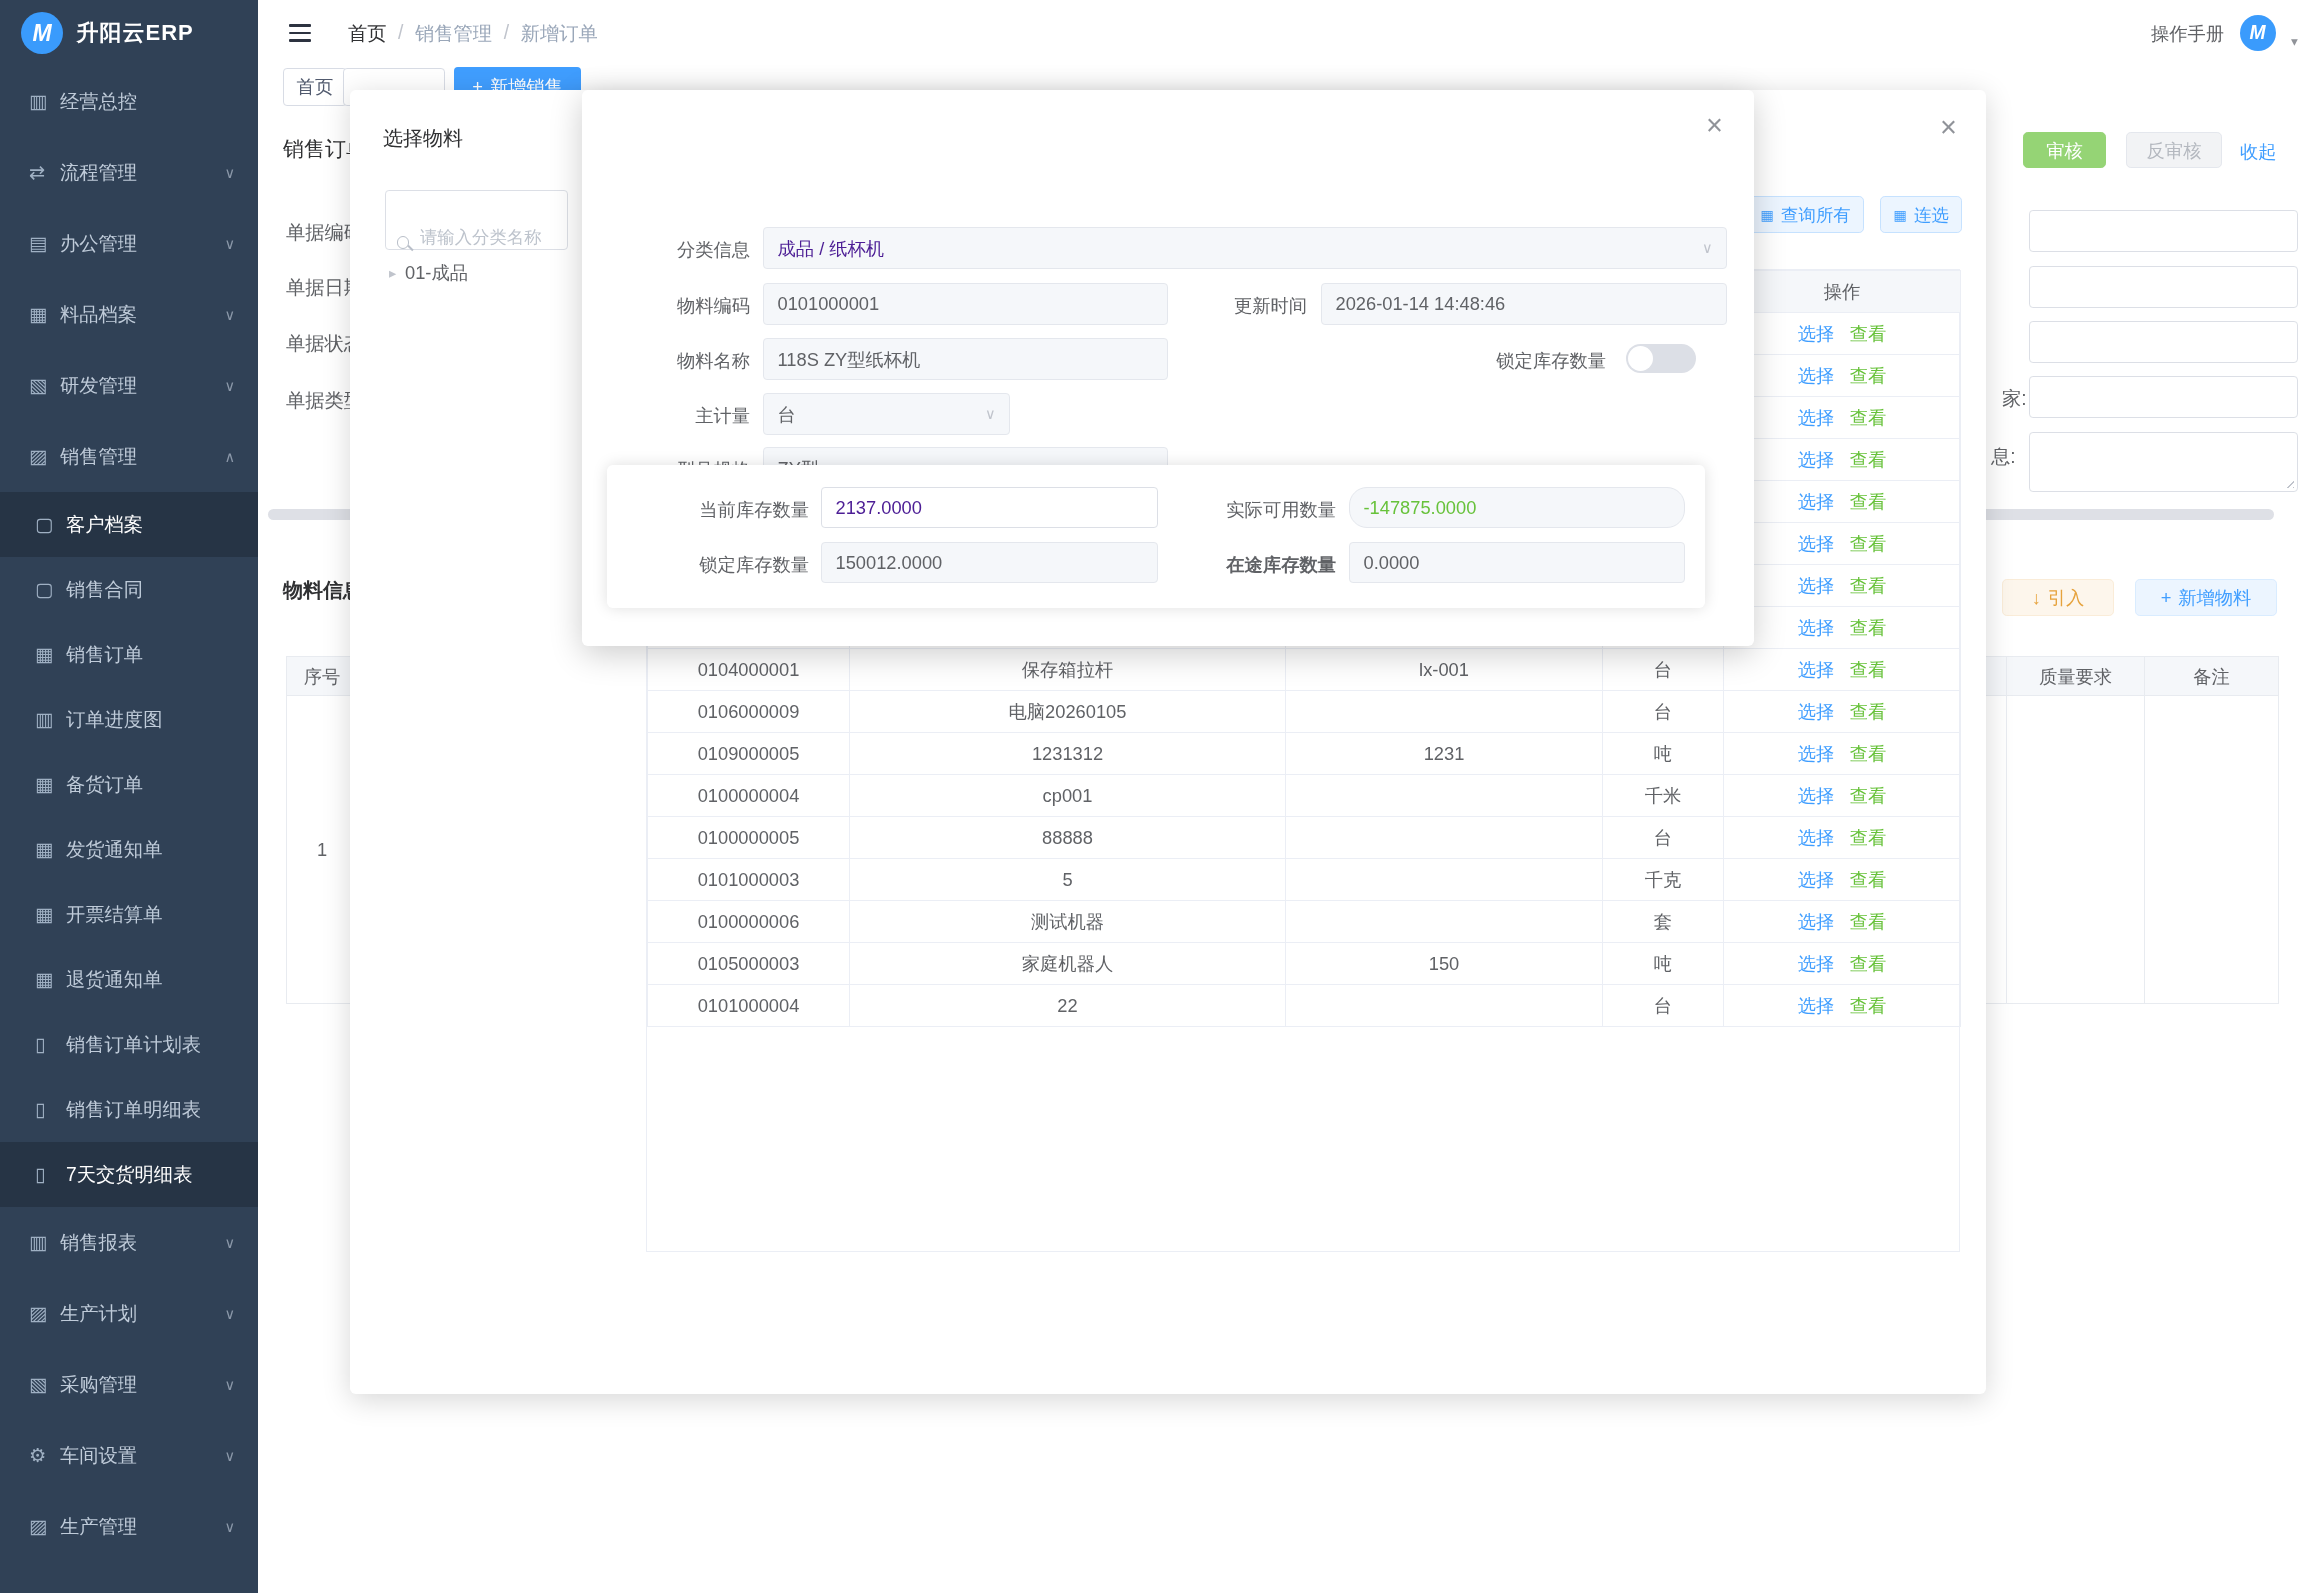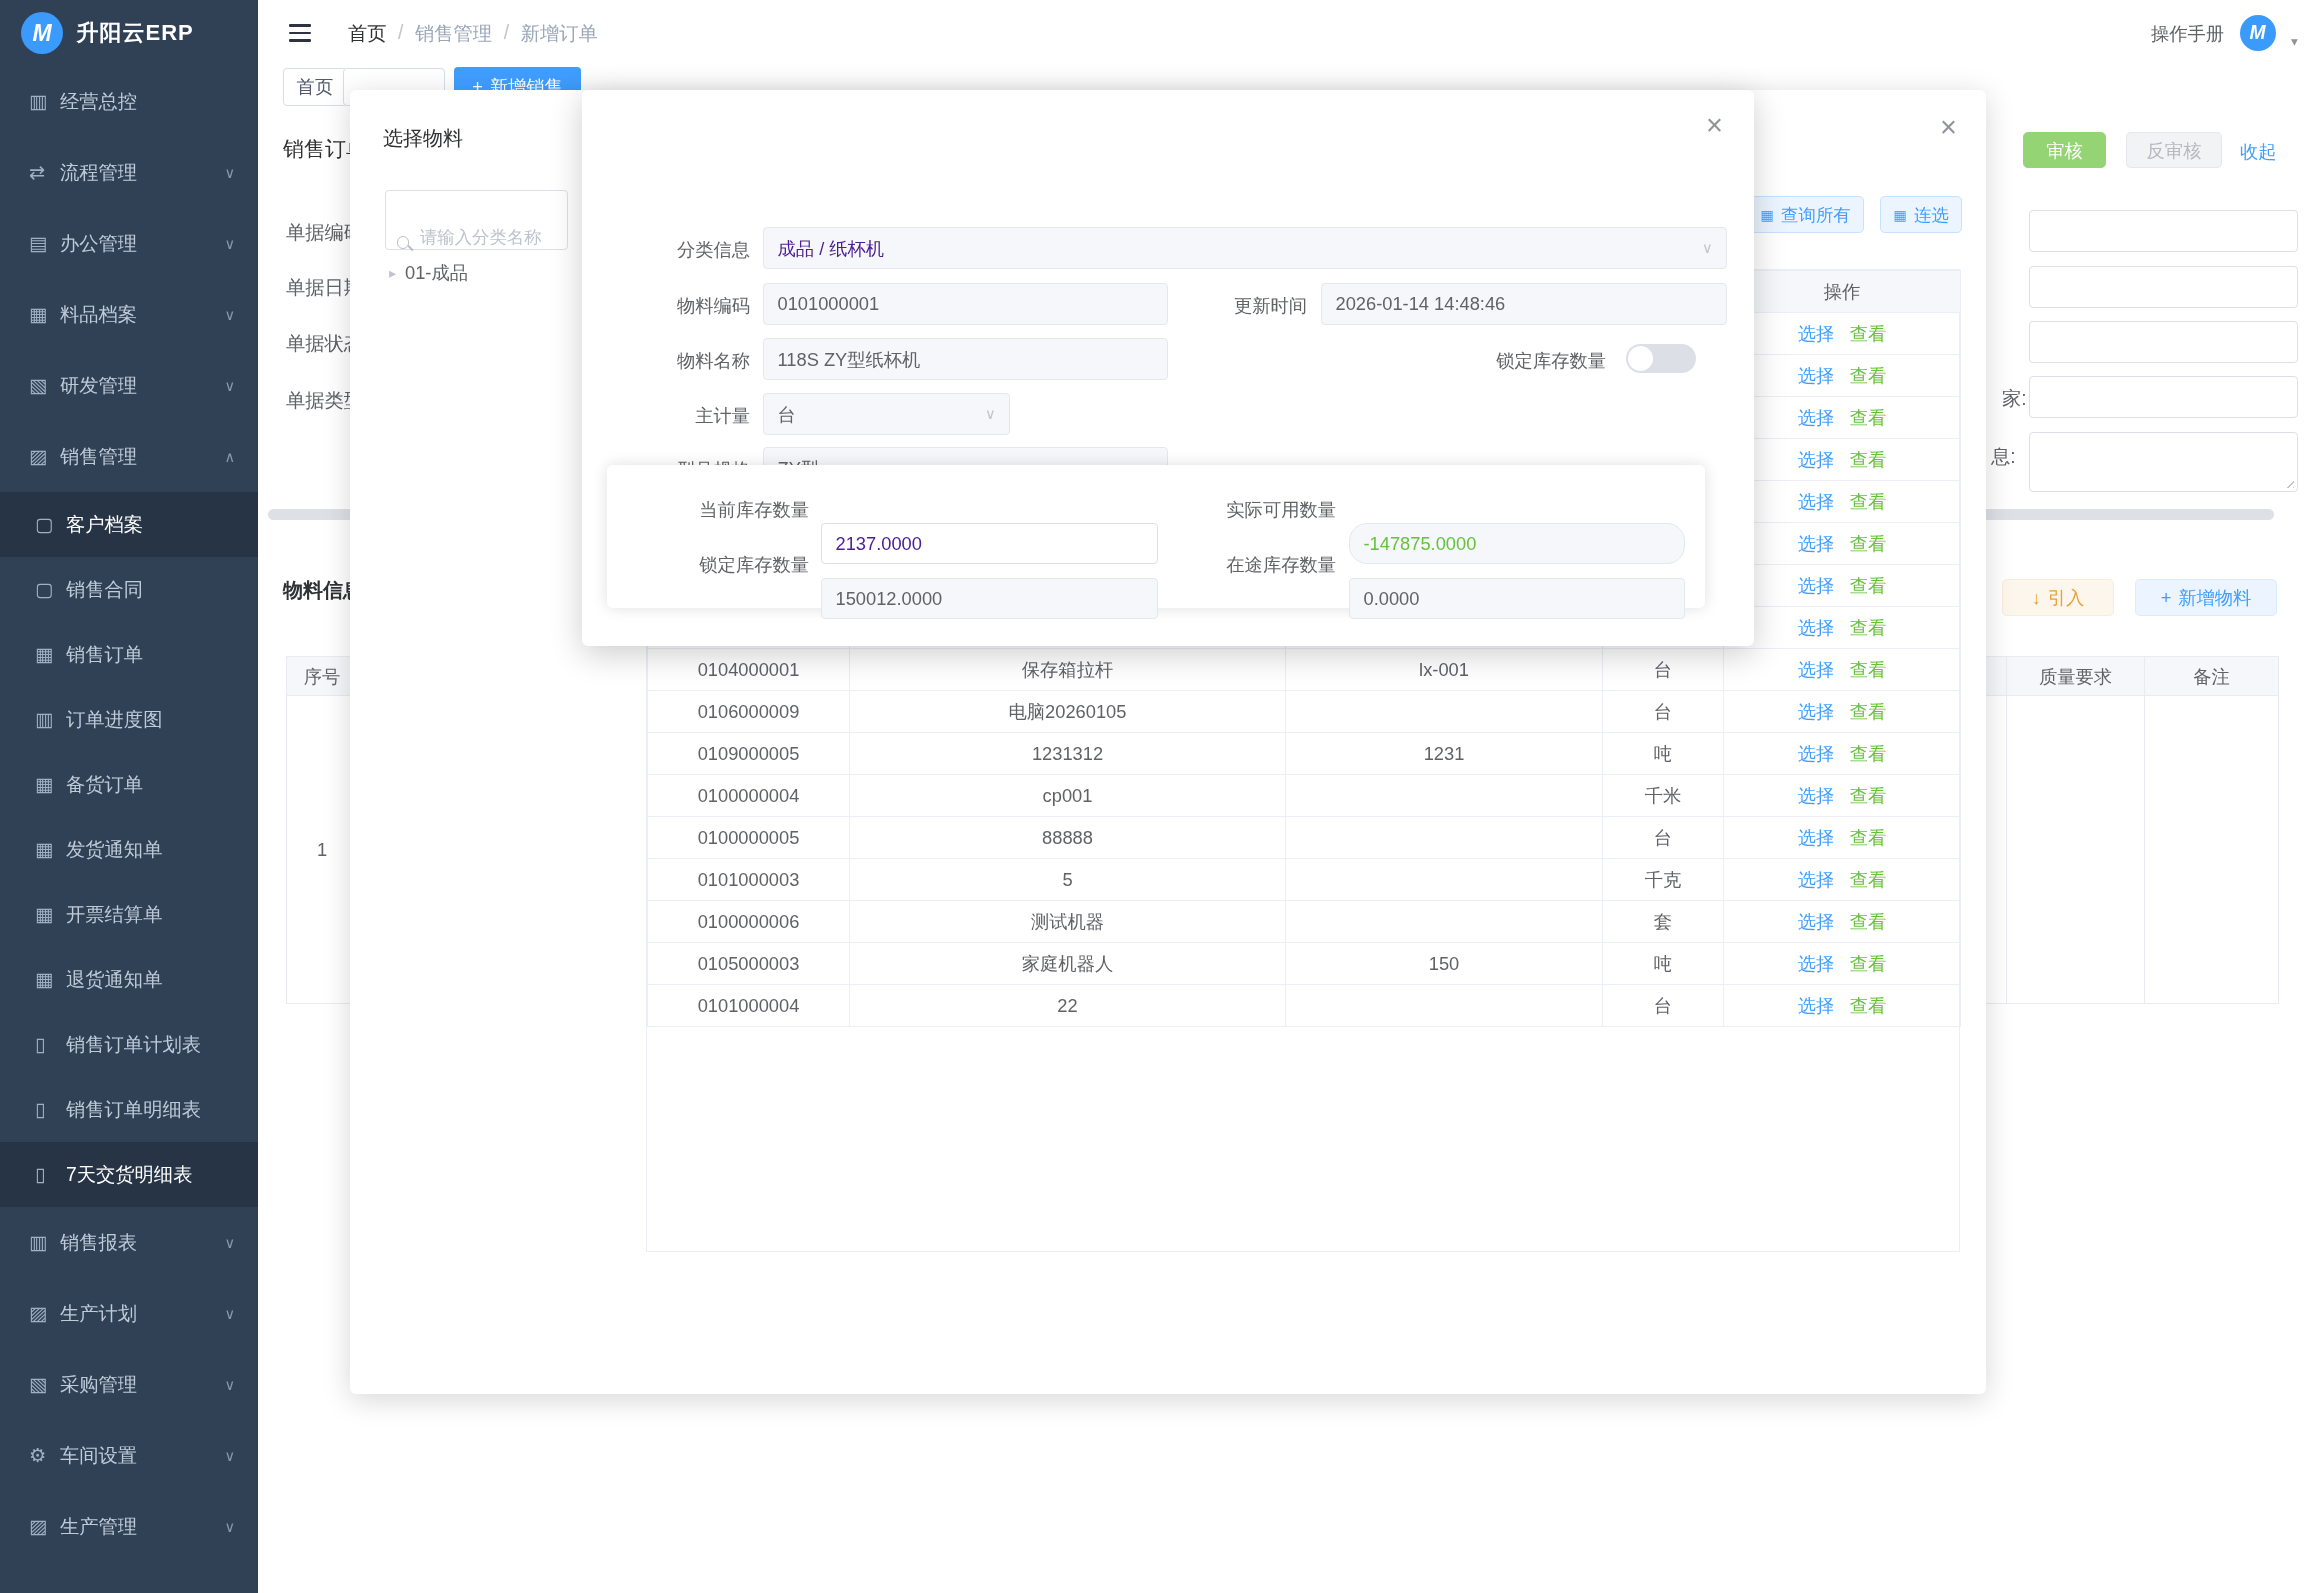--- a/index.html
+++ b/index.html
@@ -90,21 +90,21 @@
   .lab{position:absolute;font-size:18.3px;color:#606266;text-align:right;padding-left:48px;}
   .fld{position:absolute;height:42px;border:1px solid #e4e7ed;background:#f5f7fa;border-radius:3.9px;font-size:18.3px;
        color:#606266;display:flex;align-items:center;padding:0 13.5px;}
   .fld .chev{margin-left:auto;color:#c0c4cc;font-size:14.5px;}
   .blue-val{color:#4c1d95;}
   .green-val{color:#67c23a;}
   .switch{position:absolute;width:70px;height:29px;border-radius:14.5px;background:#dcdfe6;cursor:pointer;}
   .switch .knob{position:absolute;left:1.9px;top:1.9px;width:25px;height:25px;border-radius:50%;background:#fff;}
   .stock-card{position:absolute;left:25px;top:375px;width:1098px;height:143px;border-radius:5.8px;background:#fff;
        box-shadow:0 0 15.4px rgba(0,0,0,.13);}
-  .sfld{position:absolute;height:41px;border-radius:3.9px;font-size:18.3px;display:flex;align-items:center;padding:0 13.5px;margin-top:36px;}
+  .sfld{position:absolute;height:41px;border-radius:3.9px;font-size:18.3px;display:flex;align-items:center;padding:0 13.5px;}
   .sfld.ro{background:#f5f7fa;border:1px solid #e4e7ed;color:#606266;}
   .sfld.wt{background:#fff;border:1px solid #dcdfe6;}
 </style>
 </head>
 <body>
 
 <div class="root">
 
   <aside class="sidebar">
     <div class="logo-row">
@@ -513,21 +513,21 @@
         <span class="blue-val">2137.0000</span>
       </div>
       <div class="lab" style="left:527px;top:32px;width:202px;">实际可用数量</div>
       <div class="sfld ro" style="left:742px;top:22px;width:336px;border-radius:18px;">
         <span class="green-val">-147875.0000</span>
       </div>
       <div class="lab" style="left:0;top:87px;width:202px;">锁定库存数量</div>
       <div class="sfld ro" style="left:214px;top:77px;width:337px;">
         <span>150012.0000</span>
       </div>
-      <div class="lab" style="left:527px;top:87px;width:202px;">在途库存数量</div>
+      <div class="lab" style="left:527px;top:87px;width:202px;font-weight:bold;">在途库存数量</div>
       <div class="sfld ro" style="left:742px;top:77px;width:336px;">
         <span>0.0000</span>
       </div>
     </div>
   </div>
 
 </div>
 
 
 </body></html>

